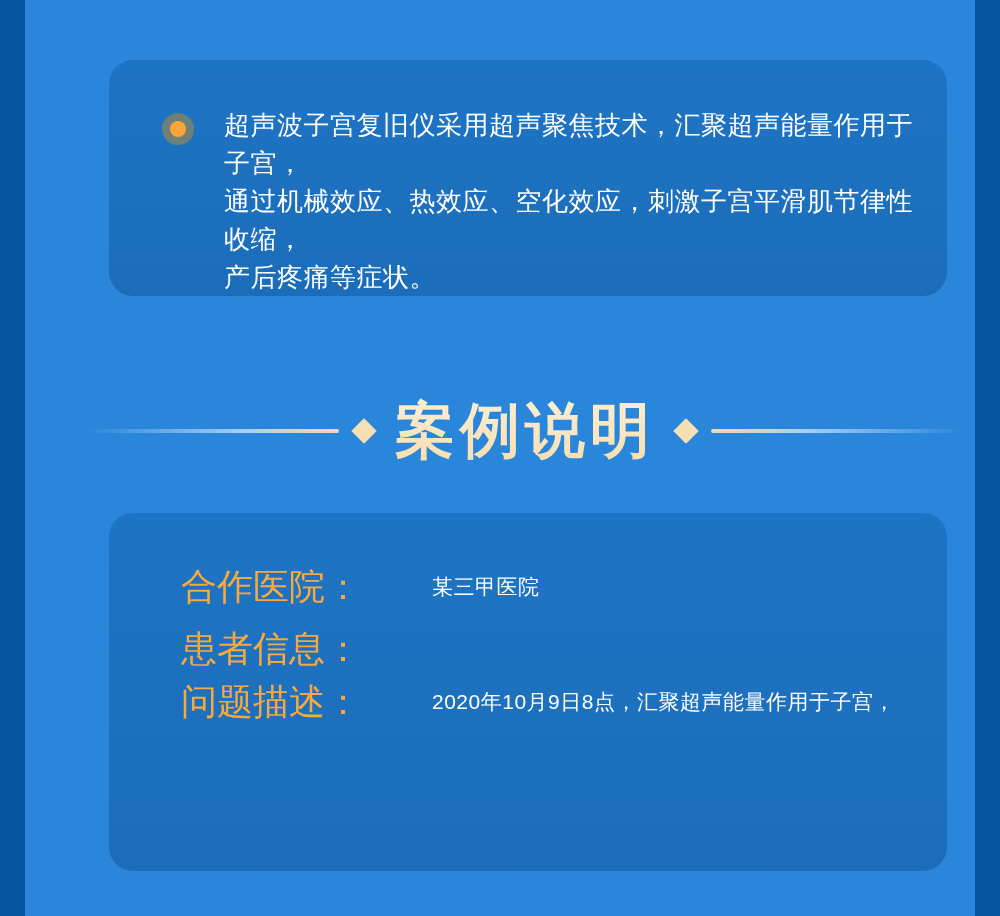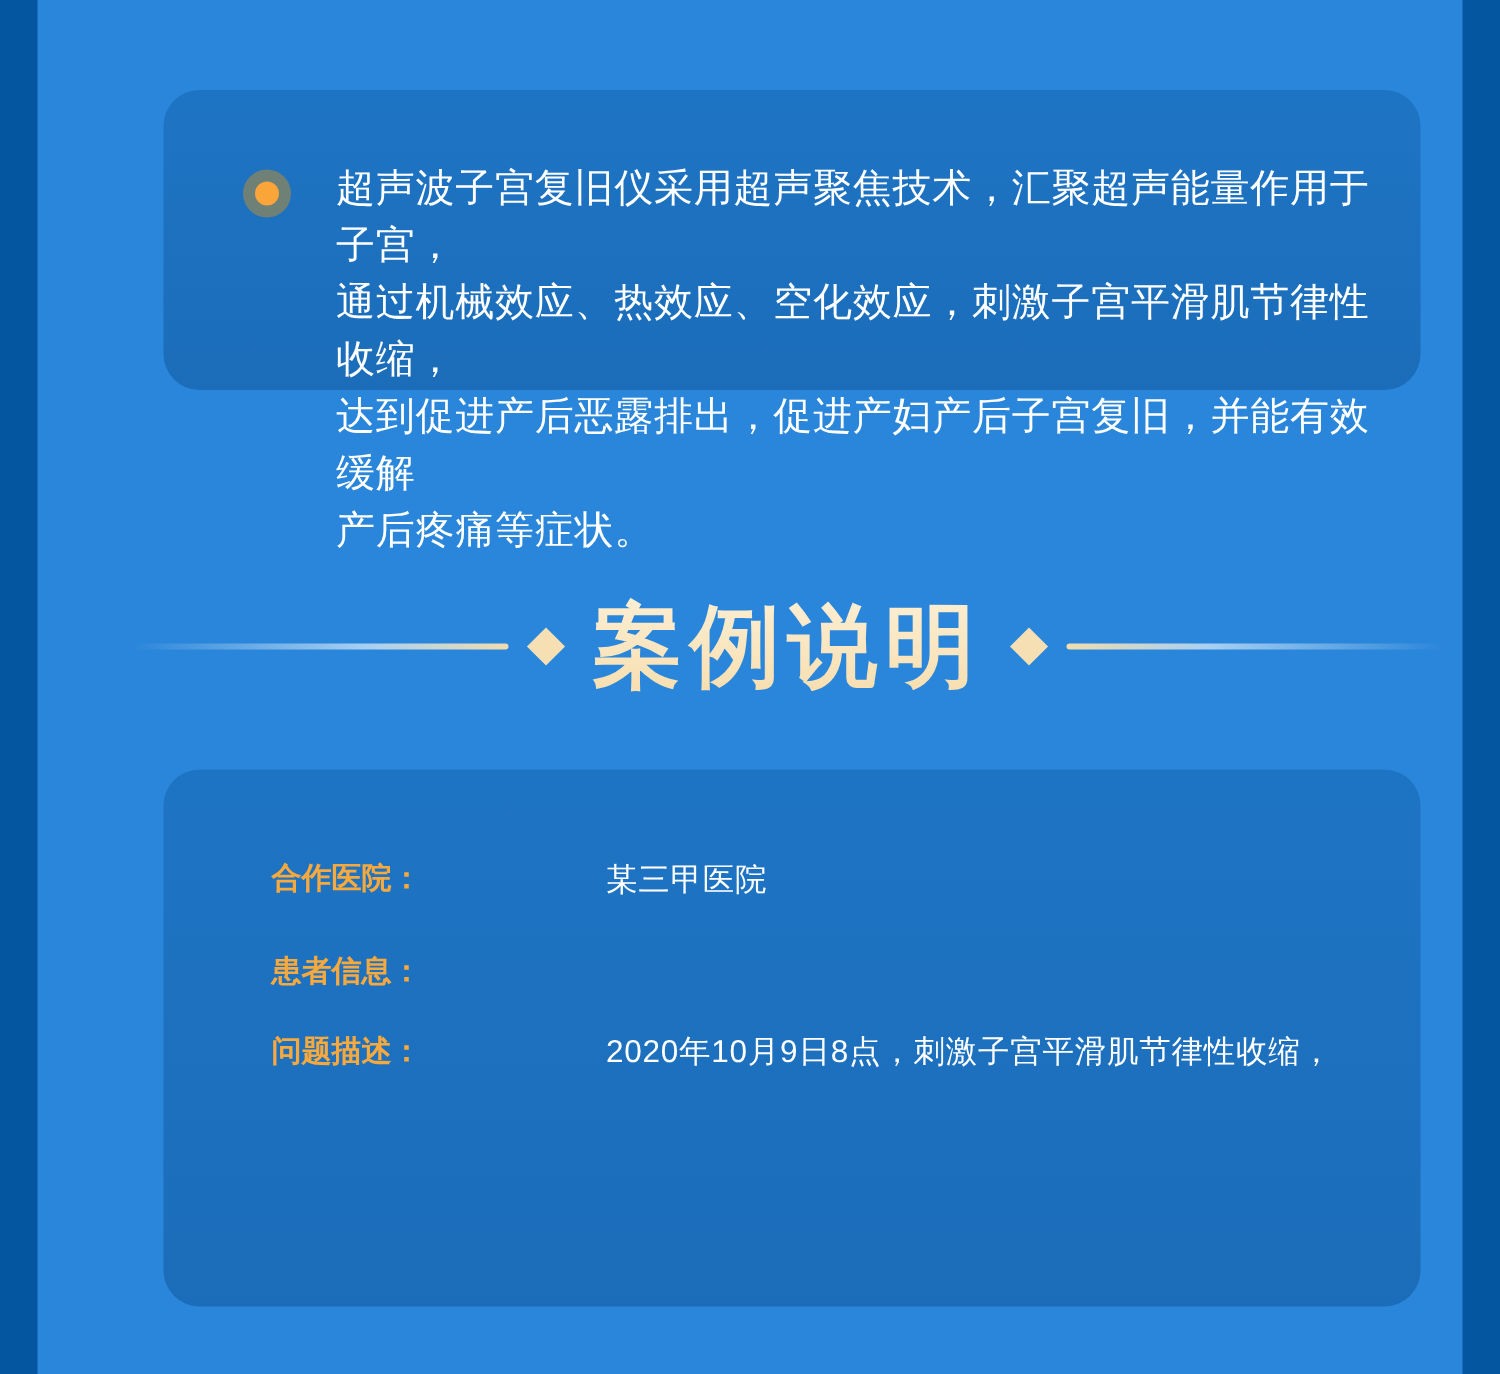--- a/index.html
+++ b/index.html
@@ -18,21 +18,21 @@
   }
   .card {
     position: absolute;
     left: 84px;
     width: 838px;
     background: linear-gradient(180deg, #1e74c4 0%, #1b6db9 100%);
     border-radius: 24px;
   }
   .card-intro {
     top: 60px;
-    height: 200px;
+    height: 236px;
   }
   .intro-inner {
     display: flex;
     align-items: flex-start;
     padding: 46px 24px 0 53px;
   }
   .bullet {
     width: 32px; height: 32px;
     border-radius: 50%;
     background: #6f8176;
@@ -107,22 +107,22 @@
     padding: 55px 40px 0 72px;
   }
   .case-row {
     display: flex;
     align-items: flex-start;
   }
   .case-row.r1 { margin-bottom: 25px; }
   .case-row.r2 { margin-bottom: 16px; gap: 38px; }
   .case-label {
     flex: 0 0 152px;
-    font-size: 20px;
-    font-weight: bold;
+    font-size: 36px;
+    font-weight: normal;
     color: #f7a93e;
     line-height: 37px;
     white-space: nowrap;
   }
   .case-value {
     color: #ffffff;
     font-size: 21px;
     line-height: 37px;
     font-weight: 500;
     letter-spacing: 0.5px;
@@ -135,21 +135,20 @@
 <div class="stage">
 
   <div class="card card-intro">
     <div class="intro-inner">
       <div class="bullet">
         <div class="bullet-core"></div>
       </div>
       <div class="intro-text">
         <div>超声波子宫复旧仪采用超声聚焦技术，汇聚超声能量作用于子宫，</div>
         <div>通过机械效应、热效应、空化效应，刺激子宫平滑肌节律性收缩，</div>
-        <div>达到促进产后恶露排出，促进产妇产后子宫复旧，并能有效缓解</div>
         <div>产后疼痛等症状。</div>
       </div>
     </div>
   </div>
 
   <div class="section-title-wrap">
     <div class="divider-line left"></div>
     <div class="diamond"></div>
     <div class="section-title">案例说明</div>
     <div class="diamond"></div>
@@ -167,19 +166,19 @@
 
     <div class="case-row r2">
       <div class="case-label">患者信息：</div>
       <div class="case-value">
       </div>
     </div>
 
     <div class="case-row r3">
       <div class="case-label">问题描述：</div>
       <div class="case-value">
-        <div>2020年10月9日8点，刺激子宫平滑肌节律性收缩，</div>
+        <div>2020年10月9日8点，汇聚超声能量作用于子宫，</div>
       </div>
     </div>
 
   </div>
 
 </div>
 
 </body></html>

